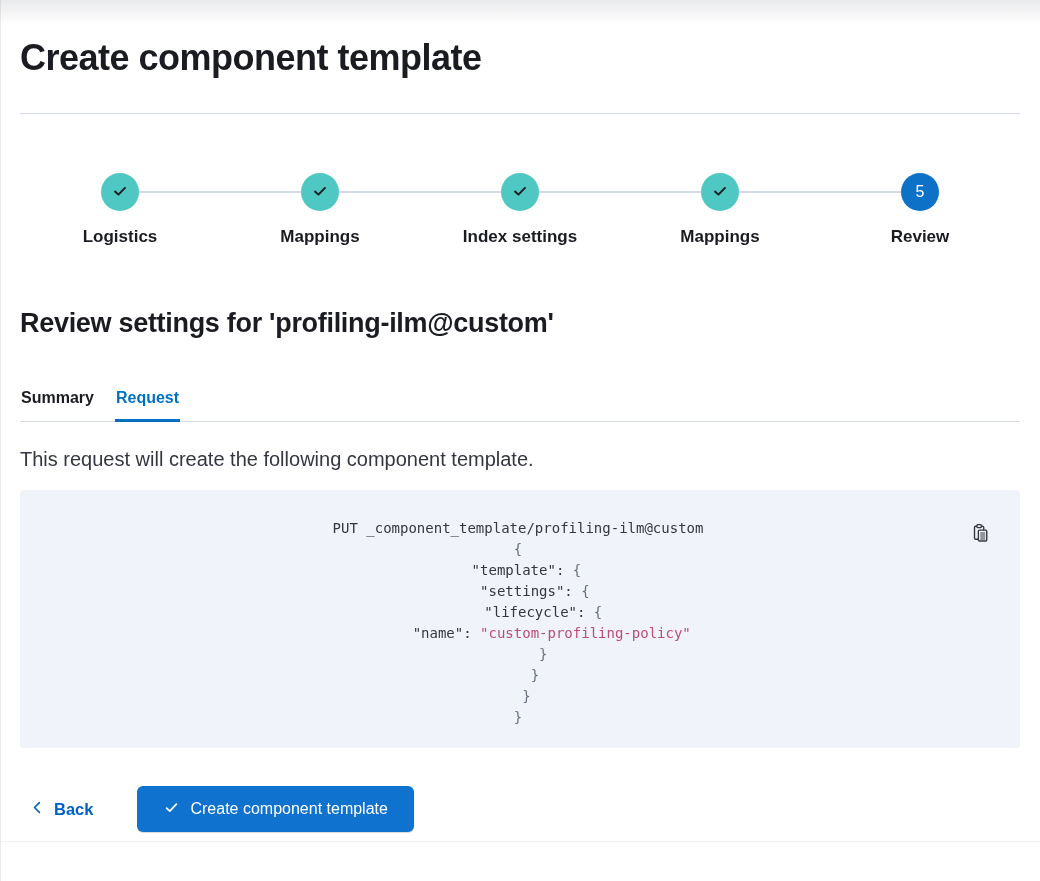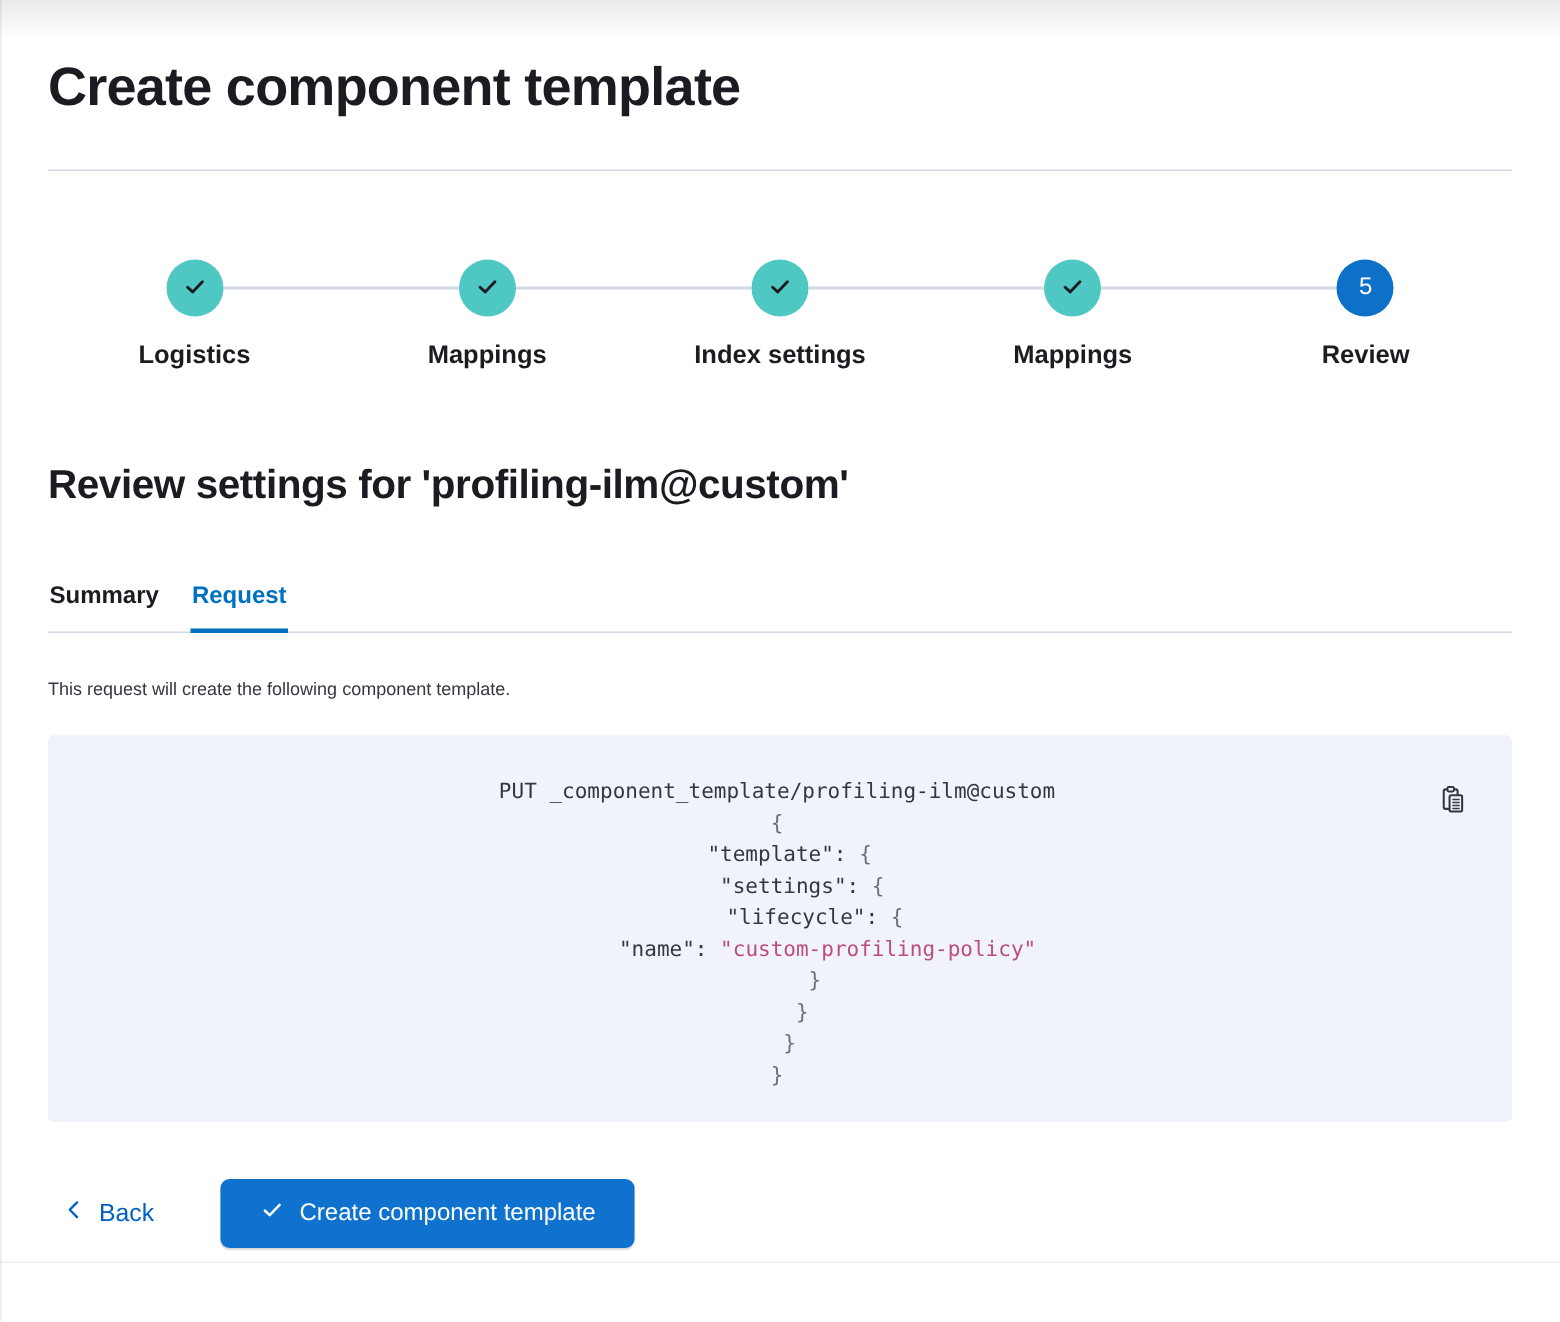--- a/index.html
+++ b/index.html
@@ -15,21 +15,21 @@
   
   .top-shade {
     position: absolute; top: 0; left: 0; right: 0; height: 26px;
     background: linear-gradient(rgba(100,105,120,0.14), rgba(100,105,120,0));
     pointer-events: none;
   }
   .left-edge {
     position: absolute; top: 0; left: 0; width: 1px; height: 881px;
     background: rgba(0,0,0,0.08); pointer-events: none;
   }
-  .content { margin: 0 32px; }
+  .content { margin: 0 20px; }
 
   
   h1.page-title {
     padding-top: 36px;
     font-size: 36px; line-height: 44px; font-weight: 700;
     color: var(--text-dark, #1a1c21);
     letter-spacing: -0.5px;
   }
   .title-divider {
     margin-top: 33px; height: 1px;
@@ -82,21 +82,21 @@
     border-bottom: 3px solid transparent;
     margin-bottom: -1px;
   }
   .tab.active {
     color: var(--accent-blue, #0071C2);
     border-bottom-color: var(--accent-blue, #0071C2);
   }
 
   
   p.request-description {
-    margin-top: 26px; font-size: 12px; line-height: 22px;
+    margin-top: 26px; font-size: 20px; line-height: 22px;
     color: var(--text-body, #343741);
   }
 
   
   .code-block {
     margin-top: 20px;
     background: var(--code-background, #F0F3FA);
     border-radius: 4px;
     position: relative;
     padding: 28px 30px 20px 26px;
@@ -118,21 +118,21 @@
     cursor: pointer; display: flex; align-items: center; justify-content: center;
     border-radius: 4px;
   }
 
   
   .footer { margin-top: 38px; display: flex; align-items: center; }
   .back-button {
     background: none; border: none; cursor: pointer; font-family: inherit;
     display: flex; align-items: center; gap: 9px;
     color: var(--back-link-blue, #0061C5);
-    font-size: 16.5px; font-weight: 400;
+    font-size: 16.5px; font-weight: 700;
     margin-left: 10px;
   }
   .create-button {
     margin-left: 44px;
     background: var(--button-blue, #0E72CE);
     color: #ffffff; border: none; cursor: pointer; font-family: inherit;
     font-size: 16px; font-weight: 500;
     height: 46px; padding: 0 26px;
     border-radius: 6px;
     display: flex; align-items: center; gap: 10px;

